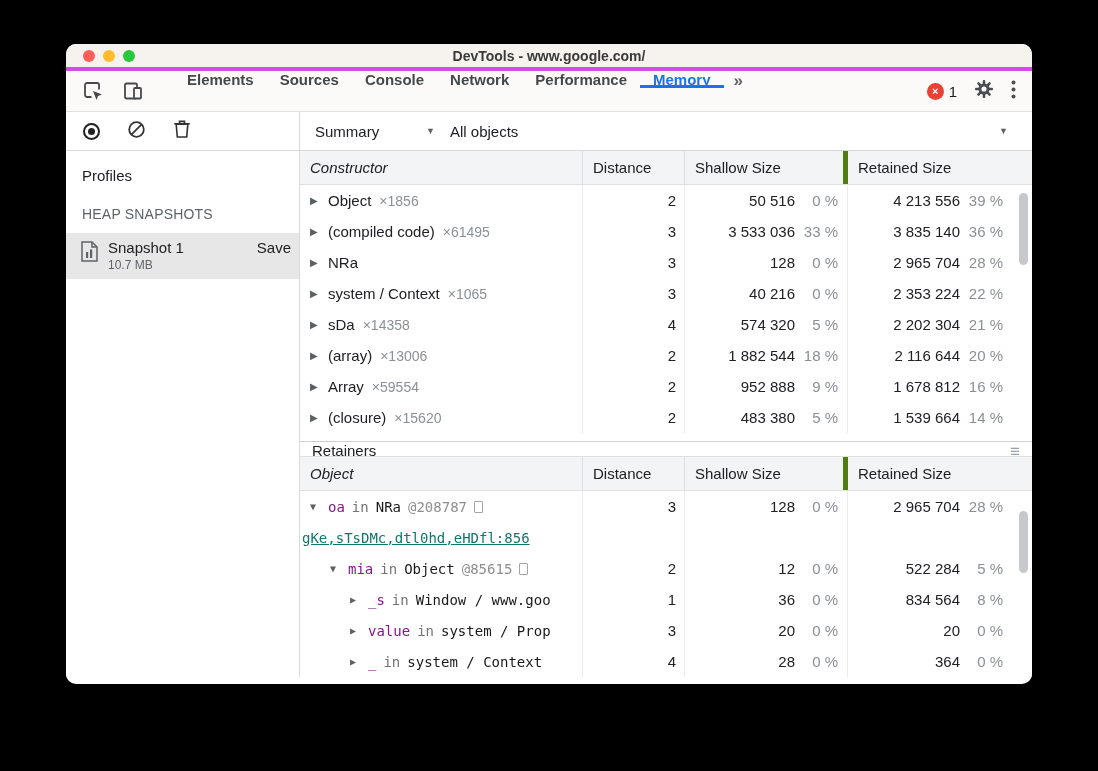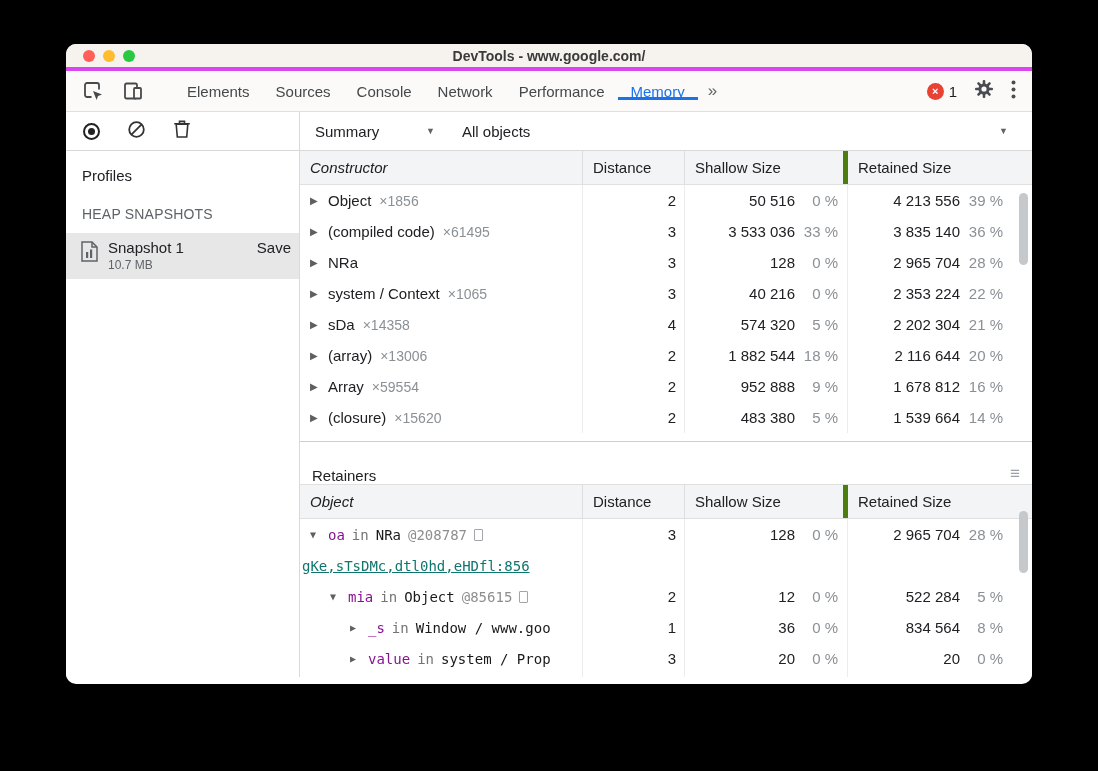--- a/index.html
+++ b/index.html
@@ -12,39 +12,39 @@
   
   .titlebar { height:27px; background:#f6f2ee; border-bottom:4px solid #d946ef; position:relative; display:flex; align-items:center; }
   .lights { position:absolute; left:17px; top:0; height:100%; display:flex; align-items:center; gap:8px; }
   .light { width:12px; height:12px; border-radius:50%; }
   .light.red { background:#ff5f57; } .light.yellow { background:#febc2e; } .light.green { background:#28c840; }
   .win-title { width:100%; text-align:center; font-size:14px; font-weight:700; color:#3a3a3a; }
   
   .tabbar { height:41px; background:#fbfaf8; border-bottom:1px solid #e0e0e0; display:flex; align-items:stretch; }
   .tool-icons { display:flex; align-items:center; gap:18px; padding:0 8px 0 16px; }
   .tool-icons svg { display:block; }
-  .tabs { display:flex; align-items:center; margin-left:22px; }
+  .tabs { display:flex; align-items:flex-start; margin-left:22px;font-weight:bold; }
   .tab { display:flex; align-items:center; padding:0 13px; font-size:15px; color:#45484b; cursor:default; }
   .tab.active { color:#1a73e8; box-shadow:inset 0 -3px 0 #1a73e8; }
   .more-tabs { display:flex; align-items:center; font-size:17px; color:#5f6368; padding:0 10px; }
   .tab-right { margin-left:auto; display:flex; align-items:center; gap:17px; padding-right:16px; }
   .err-badge { display:flex; align-items:center; gap:5px; }
   .err-circle { width:17px; height:17px; border-radius:50%; background:#e94235; color:#fff; font-size:11px; font-weight:700; display:flex; align-items:center; justify-content:center; }
   .err-count { font-size:15px; color:#202124; }
   
   .toolbar2 { height:39px; border-bottom:1px solid #d9d9d9; display:flex; background:#fff; }
   .tb-left { width:234px; flex:0 0 234px; border-right:1px solid #d9d9d9; display:flex; align-items:center; gap:27px; padding-left:17px; }
   .tb-right { flex:1; display:flex; align-items:center; padding-left:15px; }
   .record-btn { width:17px; height:17px; border:2px solid #222; border-radius:50%; display:flex; align-items:center; justify-content:center; }
   .record-dot { width:7px; height:7px; background:#222; border-radius:50%; }
   .dd { display:flex; align-items:center; justify-content:space-between; width:120px; font-size:15px; color:#202124; }
   .dda { font-size:9px; color:#5f6368; }
   .class-filter { width:178px; height:26px; border:1px solid #c6c6c6; border-radius:3px; margin-left:17px; font-size:14px; padding:0 8px; color:#333; font-family:"Liberation Sans", sans-serif; outline:none; }
   .class-filter::placeholder { color:#9a9a9a; }
-  .all-objects { margin-left:27px; font-size:15px; color:#202124; }
+  .all-objects { margin-left:15px; font-size:15px; color:#202124; }
   .tbr-arrow { margin-left:auto; margin-right:24px; font-size:9px; color:#5f6368; }
   
   .content { display:flex; height:526px; }
   .sidebar { width:234px; flex:0 0 234px; border-right:1px solid #d9d9d9; background:#fff; }
   .profiles { padding:16px 16px 0; font-size:15px; color:#202124; }
   .heap-label { margin-top:22px; padding:0 16px; font-size:14px; color:#5f6368; letter-spacing:.2px; }
   .snapshot { margin-top:11px; background:#e7e7e7; display:flex; align-items:flex-start; padding:6px 8px 7px 15px; }
   .snap-icon { margin-top:2px; }
   .snap-texts { margin-left:10px; display:flex; flex-direction:column; }
   .snap-name { font-size:15px; color:#202124; }
@@ -61,21 +61,21 @@
   .cell { height:100%; display:flex; align-items:center; overflow:hidden; white-space:nowrap; }
   .c1 { width:283px; flex:0 0 283px; padding-left:10px; border-right:1px solid #ececec; }
   .c2 { width:102px; flex:0 0 102px; justify-content:flex-end; padding-right:8px; border-right:1px solid #ececec; }
   .c3 { width:163px; flex:0 0 163px; border-right:1px solid #ececec; }
   .c4 { flex:1; padding-right:20px; }
   .c3 .num, .c4 .num { flex:1; text-align:right; }
   .pct { width:52px; flex:0 0 52px; text-align:right; padding-right:9px; color:#8b9095; }
   .tri { width:18px; flex:0 0 18px; font-size:10px; color:#5c6063; }
   .cnt { color:#8b9095; margin-left:8px; font-size:14px; }
   
-  .retainers-bar { margin-top:8px; height:44px; border-top:1px solid #cfcfcf; border-bottom:1px solid #e0e0e0; display:flex; align-items:flex-end; padding:0 12px; font-size:15px; color:#202124; background:#fff; }
+  .retainers-bar { margin-top:8px; height:16px; border-top:1px solid #cfcfcf; border-bottom:1px solid #e0e0e0; display:flex; align-items:flex-start; padding:0 12px; font-size:15px; color:#202124; background:#fff; }
   .menu-glyph { margin-left:auto; font-size:17px; color:#9aa0a6; }
   .mono .c1 { font-family:"DejaVu Sans Mono", monospace; font-size:14px; }
   .ind1 { padding-left:30px; }
   .ind2 { padding-left:50px; }
   .prop { color:#881391; }
   .kw { color:#757575; margin:0 7px; }
   .objn { color:#1a1a1a; }
   .oid { color:#8e8e8e; margin-left:7px; }
   .mini-doc { width:9px; height:12px; border:1px solid #a2a6ab; border-radius:1px; margin-left:7px; flex:0 0 9px; }
   .linkcell { padding-left:2px; }

